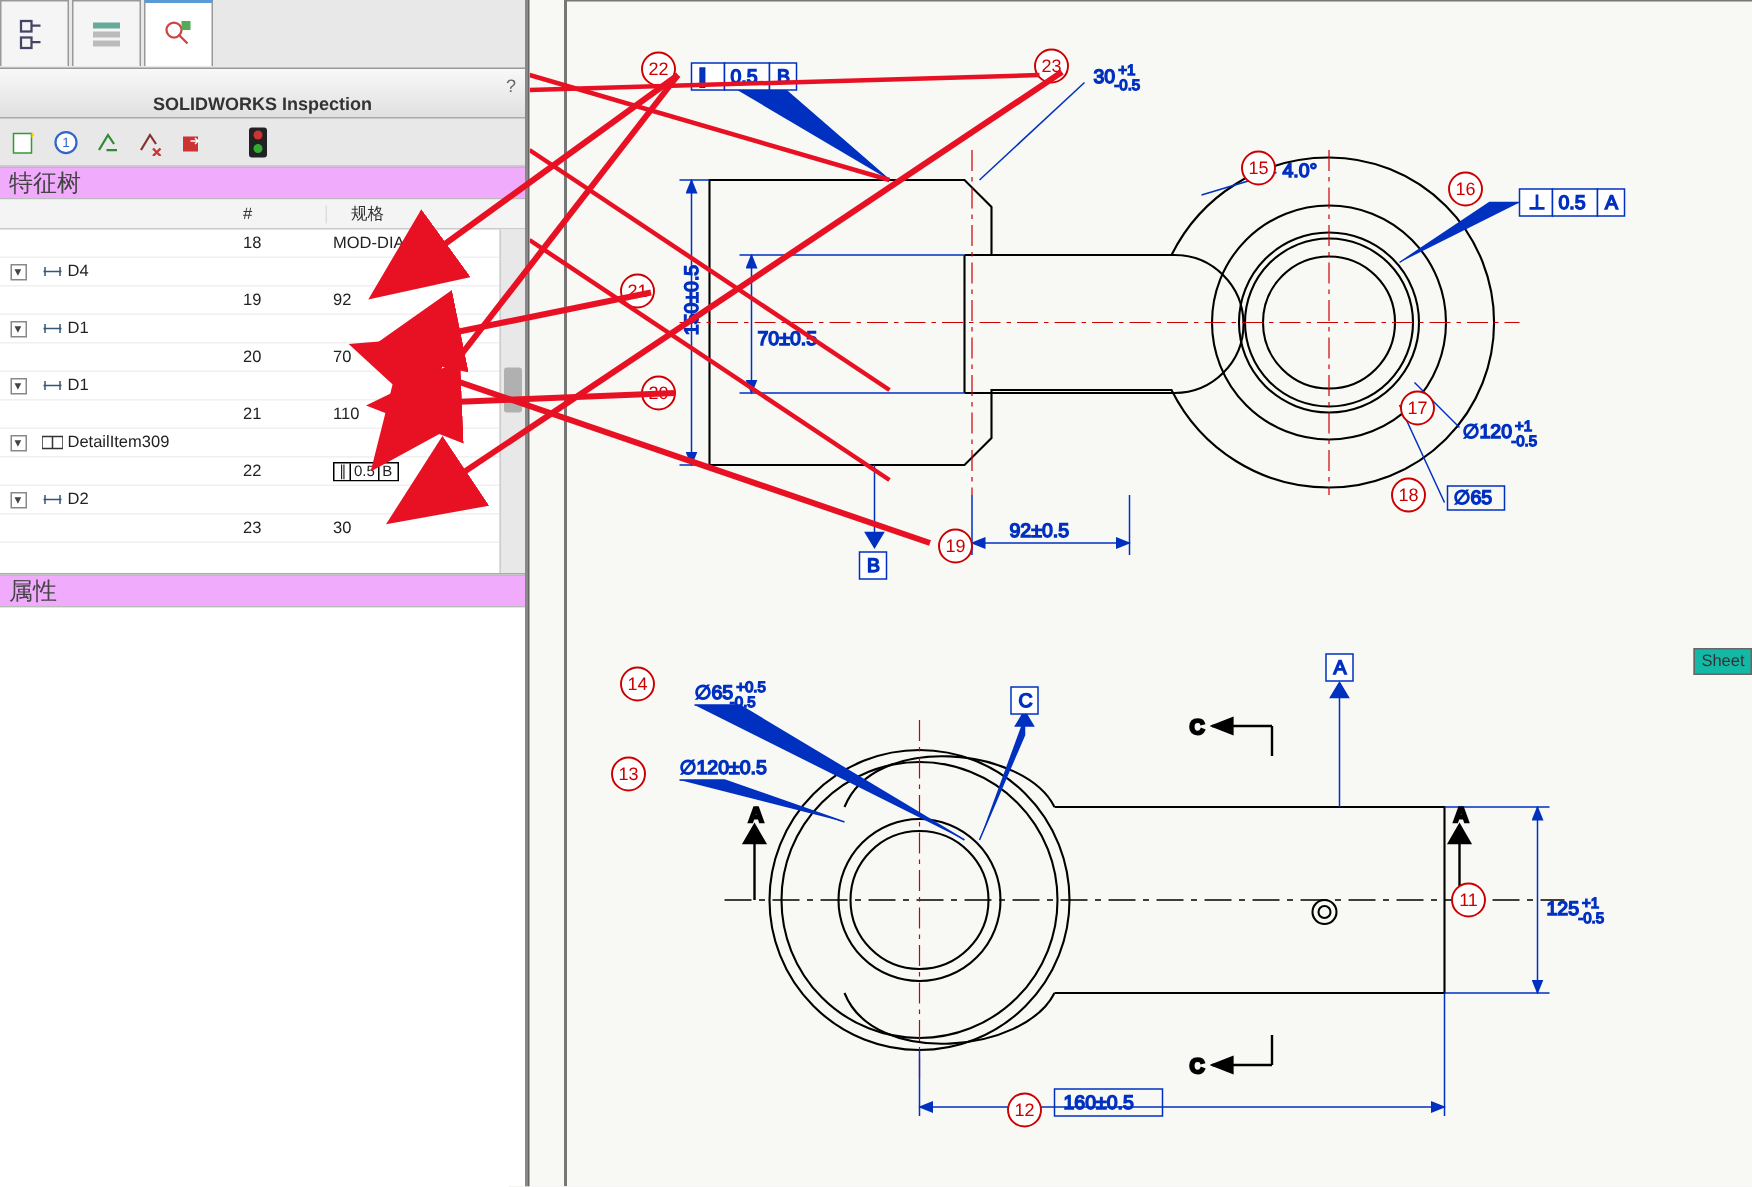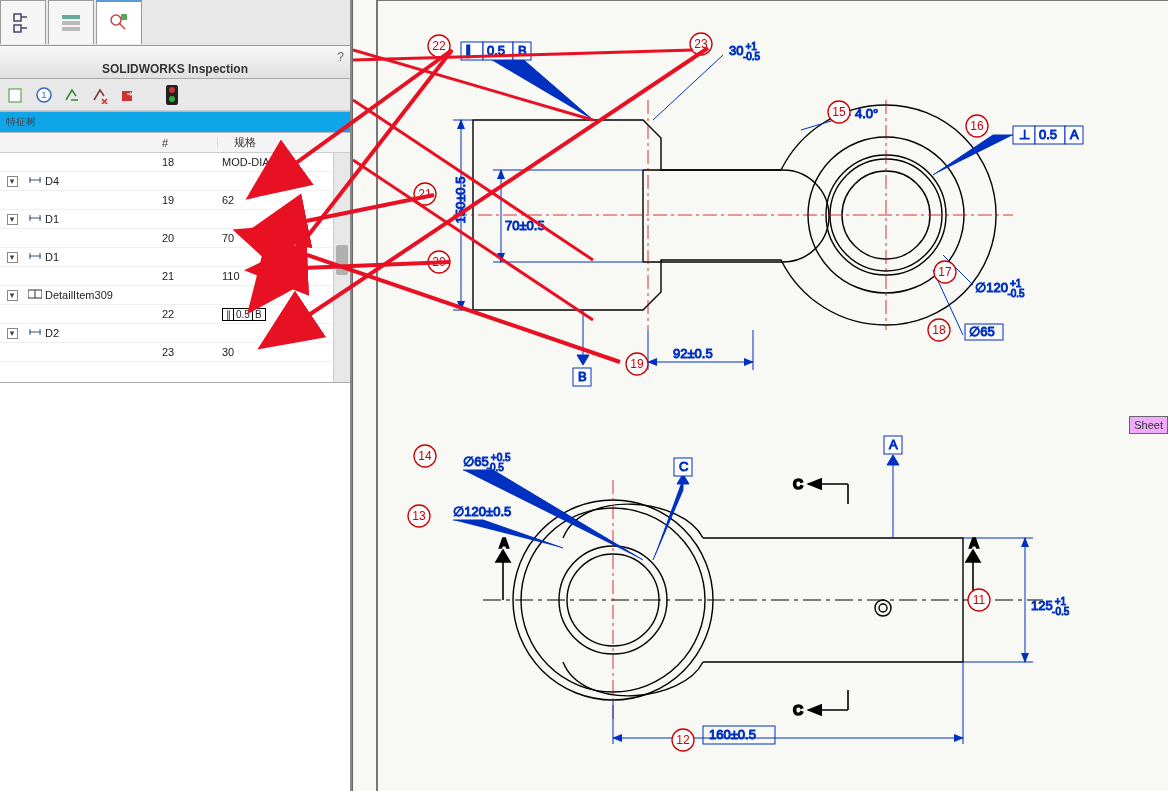--- a/index.html
+++ b/index.html
@@ -8,44 +8,44 @@
 
 .left-panel { width: 352px; height: 100%; background: #e8e8e8; border-right: 2px solid #888; display: flex; flex-direction: column; }
 .tab-bar { height: 46px; display: flex; border-bottom: 1px solid #999; }
 .tab-button { width: 46px; height: 44px; display: flex; align-items: center; justify-content: center; border: 1px solid #999; border-bottom: none; background: #f5f5f5; cursor: pointer; margin-right: 2px; }
 .tab-button.active { background: #fff; border-top: 2px solid #5b9bd5; }
 .panel-title { height: 24px; background: linear-gradient(#f8f8f8,#e0e0e0); border-bottom:1px solid #aaa; display:flex; align-items:flex-start; padding:16px 8px; font-size:12px; color:#333; justify-content: center; position: relative;}
 .panel-title .help { position:absolute; right:6px; top:4px; color:#666; font-size:12px; cursor:pointer;}
 .toolbar { height: 32px; display: flex; align-items: center; padding: 0 4px; gap: 4px; border-bottom:1px solid #ccc; }
 .tb-btn { width: 24px; height: 24px; display:flex; align-items:center; justify-content:center; border:1px solid transparent; cursor:pointer; }
 
-.section-header { height: 22px; background:#0ea5e9; border-top:1px solid #bbb; border-bottom:1px solid #bbb; font-size:10px; color:#444; display:flex; align-items:center; padding:0 6px; }
+.section-header { height: 22px; background:#f0abfc; border-top:1px solid #bbb; border-bottom:1px solid #bbb; font-size:16px; color:#444; display:flex; align-items:center; padding:0 6px; }
 .tree-wrap { flex:0 0 auto; background:#fff; border-bottom:1px solid #aaa; overflow:auto; height:250px; position:relative;}
 .tree-header { display:flex; font-size:11px; color:#333; border-bottom:1px solid #ccc; background:#f4f4f4; height:20px; align-items:center; position:sticky; top:0; }
 .tree-header .col1 { width: 24px; border-right:1px solid #ddd; }
 .tree-header .col2 { width: 134px; padding-left:4px; border-right:1px solid #ddd; }
 .tree-header .col-num { width:60px; padding-left:4px; border-right:1px solid #ddd; }
 .tree-header .col-spec { flex:1; padding-left:4px;margin-left:12px; }
 .tree-row { display:flex; font-size:11px; color:#222; height:19px; align-items:center; border-bottom:1px solid #f0f0f0; }
 .tree-row .col1 { width:24px; display:flex; align-items:center; justify-content:center; }
-.tree-row .col2 { width:134px; padding-left:4px; display:flex; align-items:flex-start; gap:3px; }
+.tree-row .col2 { width:134px; padding-left:4px; display:flex; align-items:center; gap:3px; }
 .tree-row .col-num { width:60px; padding-left:4px; }
 .tree-row .col-spec { flex:1; padding-left:4px; overflow:hidden; white-space:nowrap; text-overflow:ellipsis;}
 .expander { width:11px; height:11px; border:1px solid #888; display:inline-flex; align-items:center; justify-content:center; font-size:9px; line-height:1; color:#444; cursor:pointer; background:#fff;}
 .dim-icon { width:14px; height:10px; display:inline-block; }
 .gtol-box { display:inline-flex; align-items:center; border:1px solid #000; font-size:10px; padding:0 1px; height:13px;}
 .gtol-box span { padding:0 2px; border-left:1px solid #000; }
 .gtol-box span:first-child { border-left:none; }
 .tree-scroll { position:absolute; right:0; top:20px; bottom:0; width:17px; background:#e8e8e8; border-left:1px solid #ccc;}
 .tree-scroll .thumb { position:absolute; left:2px; right:2px; top:40%; height:30px; background:#b0b0b0; border-radius:2px;}
 .props-area { flex:1; background:#fff; }
 
 
 .canvas { flex:1; position:relative; background:#f8f8f5; overflow:hidden; border-left:1px solid #666;}
-.sheet-tab { position:absolute; right:0; top:416px; background:#f0abfc; border:1px solid #666; font-size:11px; padding:2px 4px; color:#333; writing-mode:horizontal-tb;}
+.sheet-tab { position:absolute; right:0; top:432px; background:#14b8a6; border:1px solid #666; font-size:11px; padding:2px 4px; color:#333; writing-mode:horizontal-tb;}
 
 svg.drawing { position:absolute; left:0; top:0; }
 svg.overlay { position:absolute; left:0; top:0; pointer-events:none; }
 
 </style>
 </head>
 <body>
 
 <div class="left-panel">
   <div class="tab-bar">
@@ -144,21 +144,21 @@
           </svg>
           <span>D4</span>
         </div>
       <div class="col-num"></div>
         <div class="col-spec"></div>
     </div>
     <div class="tree-row">
       <div class="col1"></div>
         <div class="col2"></div>
       <div class="col-num">19</div>
-      <div class="col-spec">62</div>
+      <div class="col-spec">92</div>
     </div>
 
     <div class="tree-row">
       <div class="col1">
           <span class="expander">▾</span>
         </div>
       <div class="col2">
           <svg class="dim-icon">
             <path d="M1 5 h12 M2 2 v6 M12 2 v6" stroke="#357" fill="none"></path>
           </svg>
@@ -239,20 +239,21 @@
         <div class="col2"></div>
       <div class="col-num">23</div>
       <div class="col-spec">30</div>
     </div>
 
     <div class="tree-scroll">
         <div class="thumb"></div>
       </div>
   </div>
 
+  <div class="section-header">属性</div>
   <div class="props-area"></div>
 </div>
 
 <div class="canvas">
   <div class="sheet-tab">Sheet</div>
 
   <svg class="drawing" width="820" height="791" viewBox="0 0 820 791">
     <defs>
       <marker id="arr" markerWidth="10" markerHeight="8" refX="9" refY="4" orient="auto">
           <path d="M0 0 L10 4 L0 8 z" fill="#0030c0"></path>

